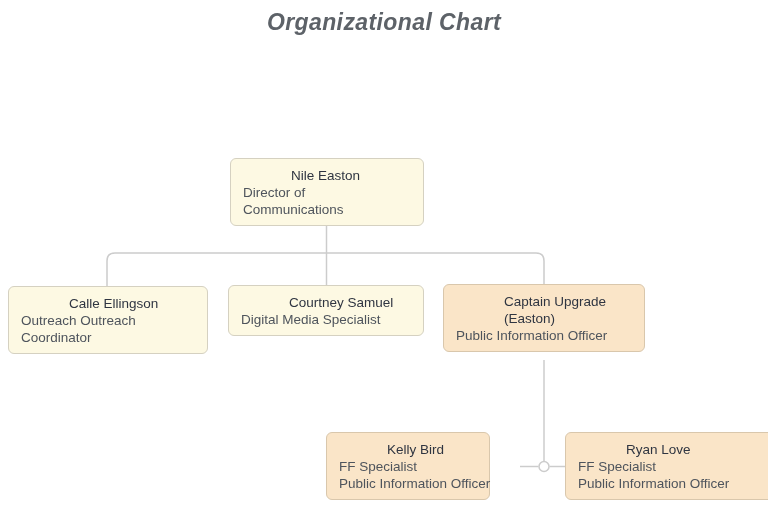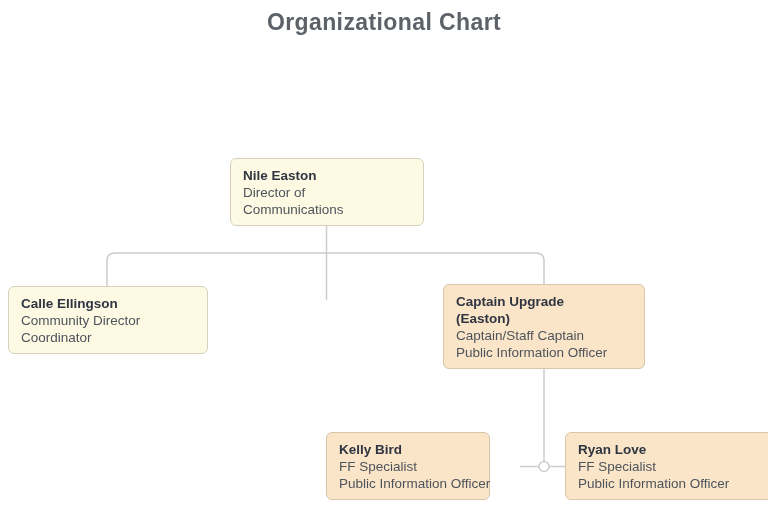--- a/index.html
+++ b/index.html
@@ -17,20 +17,21 @@
   .chart-title {
     position: absolute;
     top: 9px;
     left: 0;
     width: 768px;
     text-align: center;
     font-size: 23px;
     font-weight: 800;
     letter-spacing: 0.4px;
     color: var(--title_text);
+    font-style: italic;
   }
 
   svg.connectors {
     position: absolute;
     top: 0; left: 0;
     width: 768px; height: 514px;
   }
   svg.connectors path {
     fill: none;
     stroke: var(--connector_line);
@@ -55,22 +56,23 @@
   .node.peach {
     background: var(--node_peach_bg);
     border-color: var(--node_peach_border);
   }
   .node .line {
     font-size: 13.5px;
     line-height: 17px;
     white-space: nowrap;
   }
   .node .name {
-    font-weight: 700;
+    font-weight: 400;
     color: var(--name_text);
+    margin-left: 48px;
   }
   .node .role {
     font-weight: 400;
     color: var(--role_text);
   }
 </style>
 </head>
 <body>
 
 <div class="canvas">
@@ -95,29 +97,32 @@
   </svg>
 
   <div class="node yellow" style="left:230px; top:158px; width:194px;">
     <div class="line name">Nile Easton</div>
     <div class="line role">Director of</div>
     <div class="line role">Communications</div>
   </div>
 
   <div class="node yellow" style="left:8px; top:286px; width:200px;">
     <div class="line name">Calle Ellingson</div>
-    <div class="line role">Community Director</div>
+    <div class="line role">Outreach Outreach</div>
     <div class="line role">Coordinator</div>
   </div>
 
+  <div class="node yellow" style="left:228px; top:285px; width:196px;">
+    <div class="line name">Courtney Samuel</div>
+    <div class="line role">Digital Media Specialist</div>
+  </div>
 
   <div class="node peach" style="left:443px; top:284px; width:202px;">
     <div class="line name">Captain Upgrade</div>
     <div class="line name">(Easton)</div>
-    <div class="line role">Captain/Staff Captain</div>
     <div class="line role">Public Information Officer</div>
   </div>
 
   <div class="node peach" style="left:326px; top:432px; width:164px;">
     <div class="line name">Kelly Bird</div>
     <div class="line role">FF Specialist</div>
     <div class="line role">Public Information Officer</div>
   </div>
 
   <div class="node peach" style="left:565px; top:432px; width:221px;">

